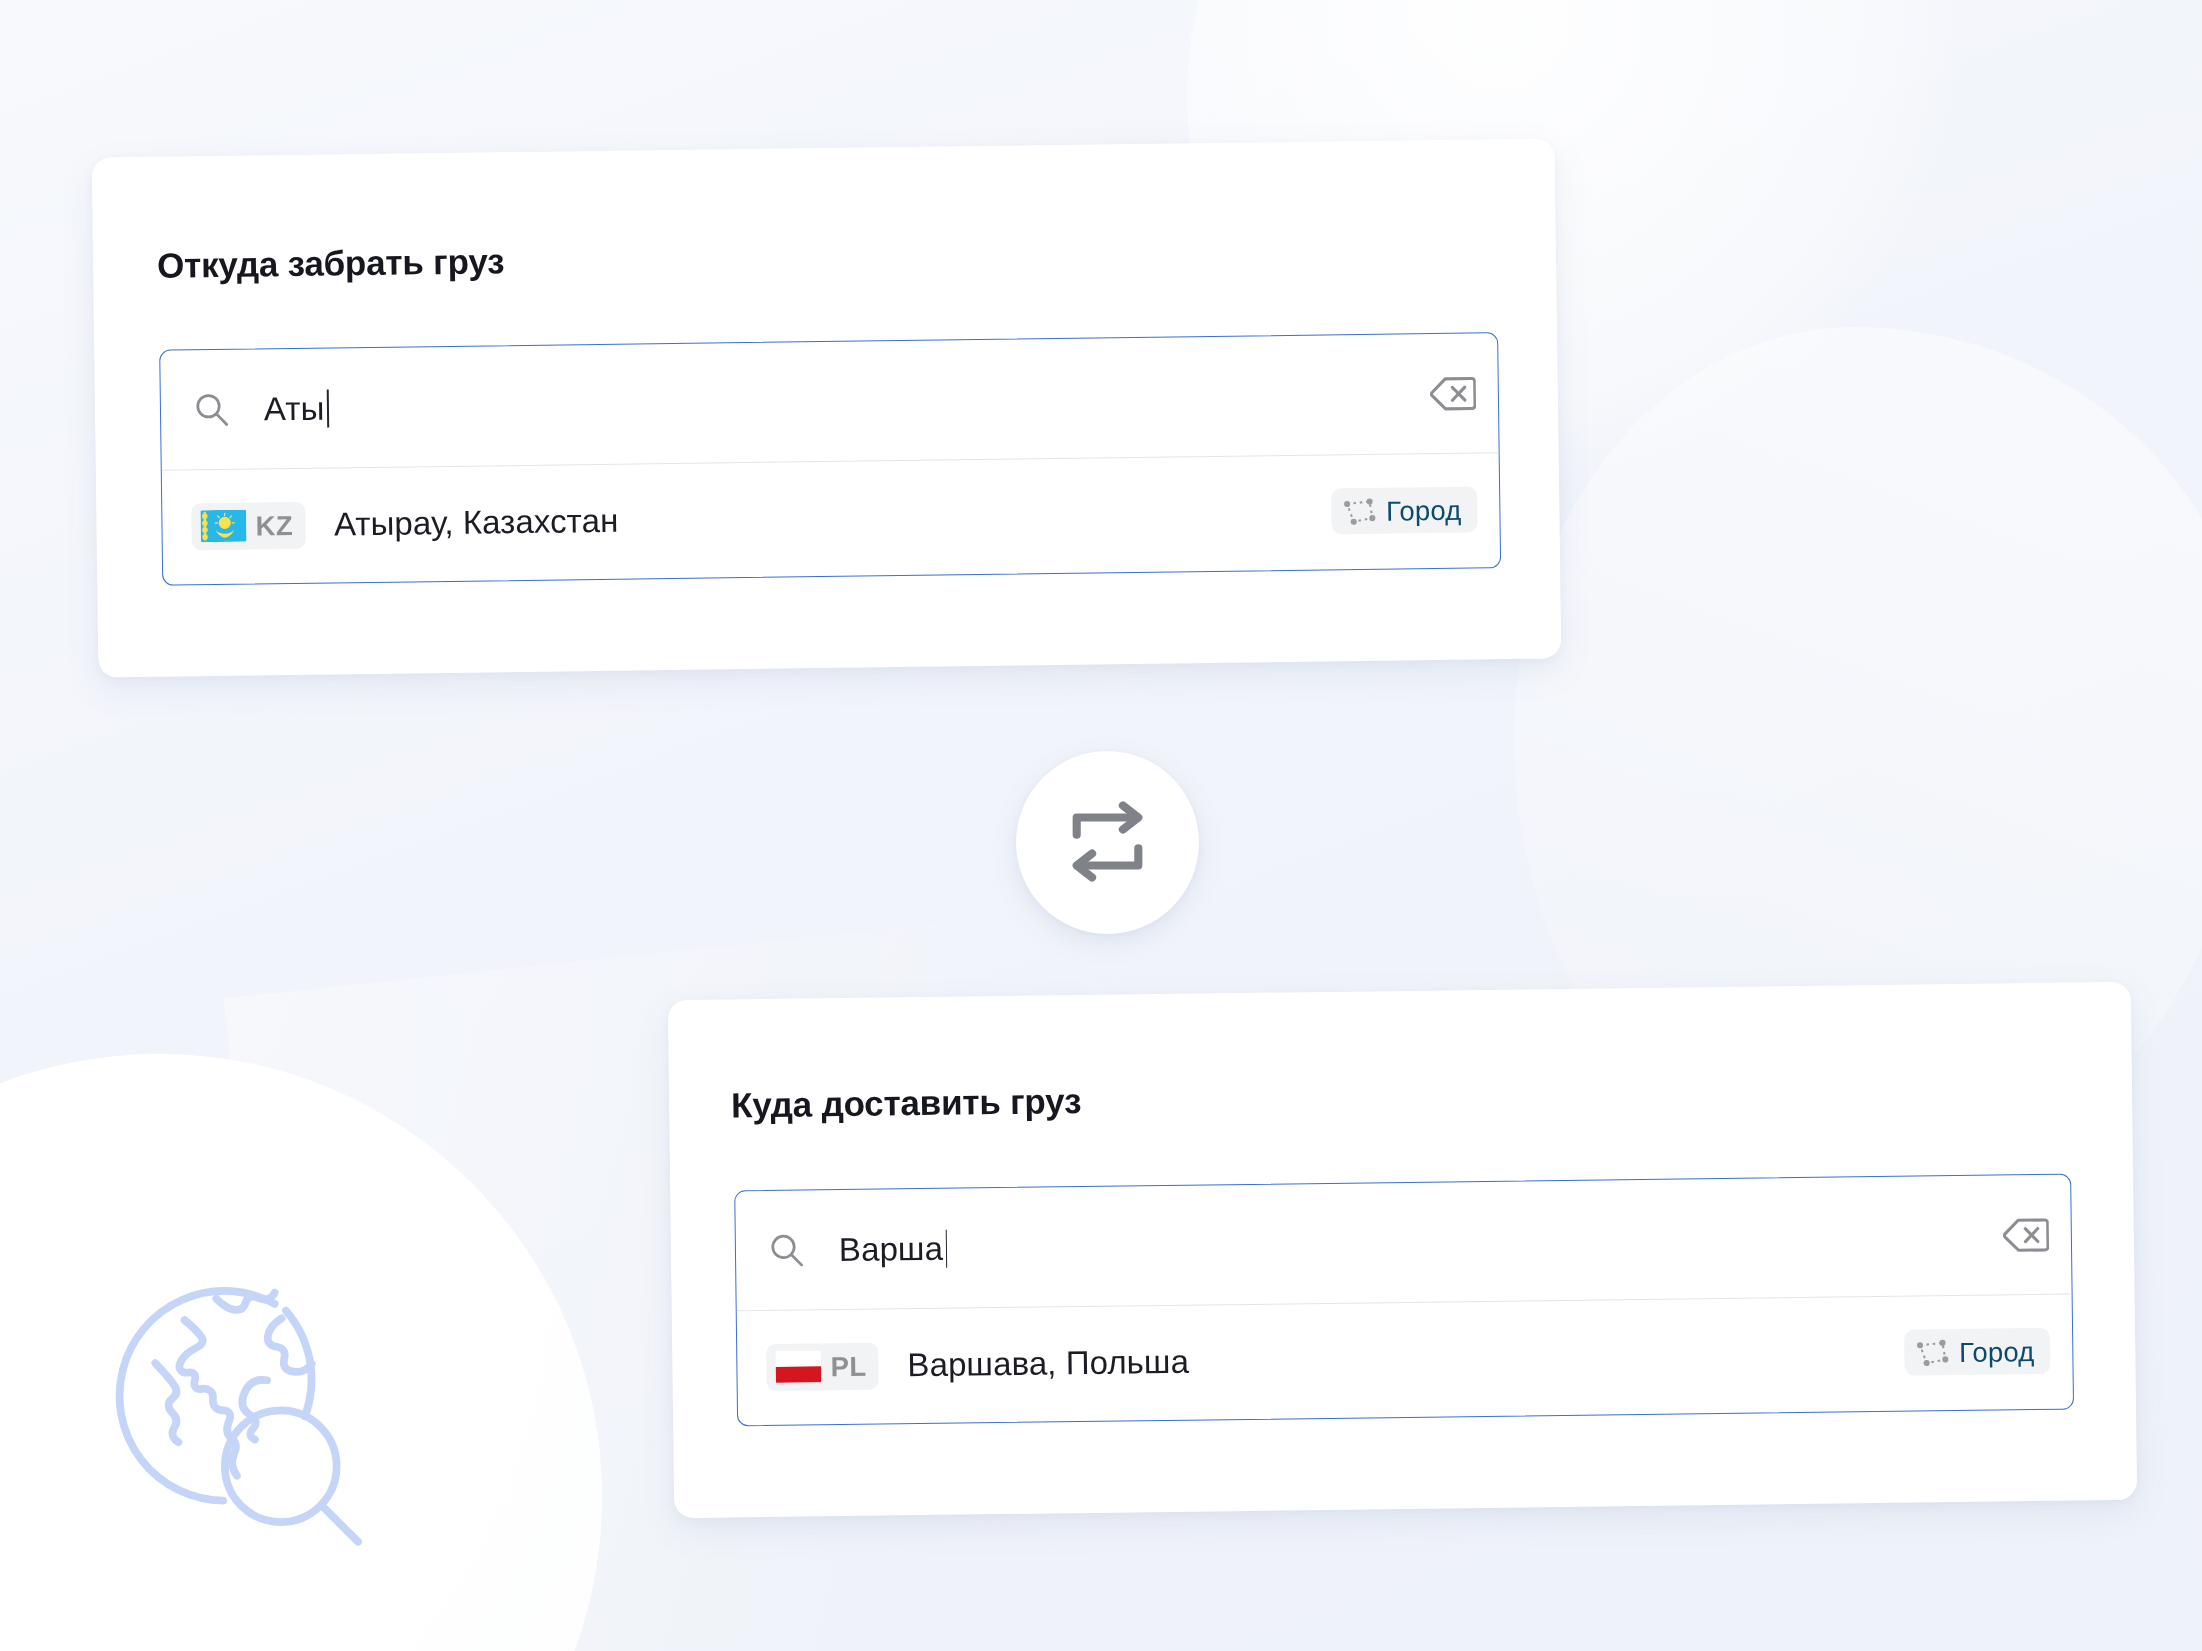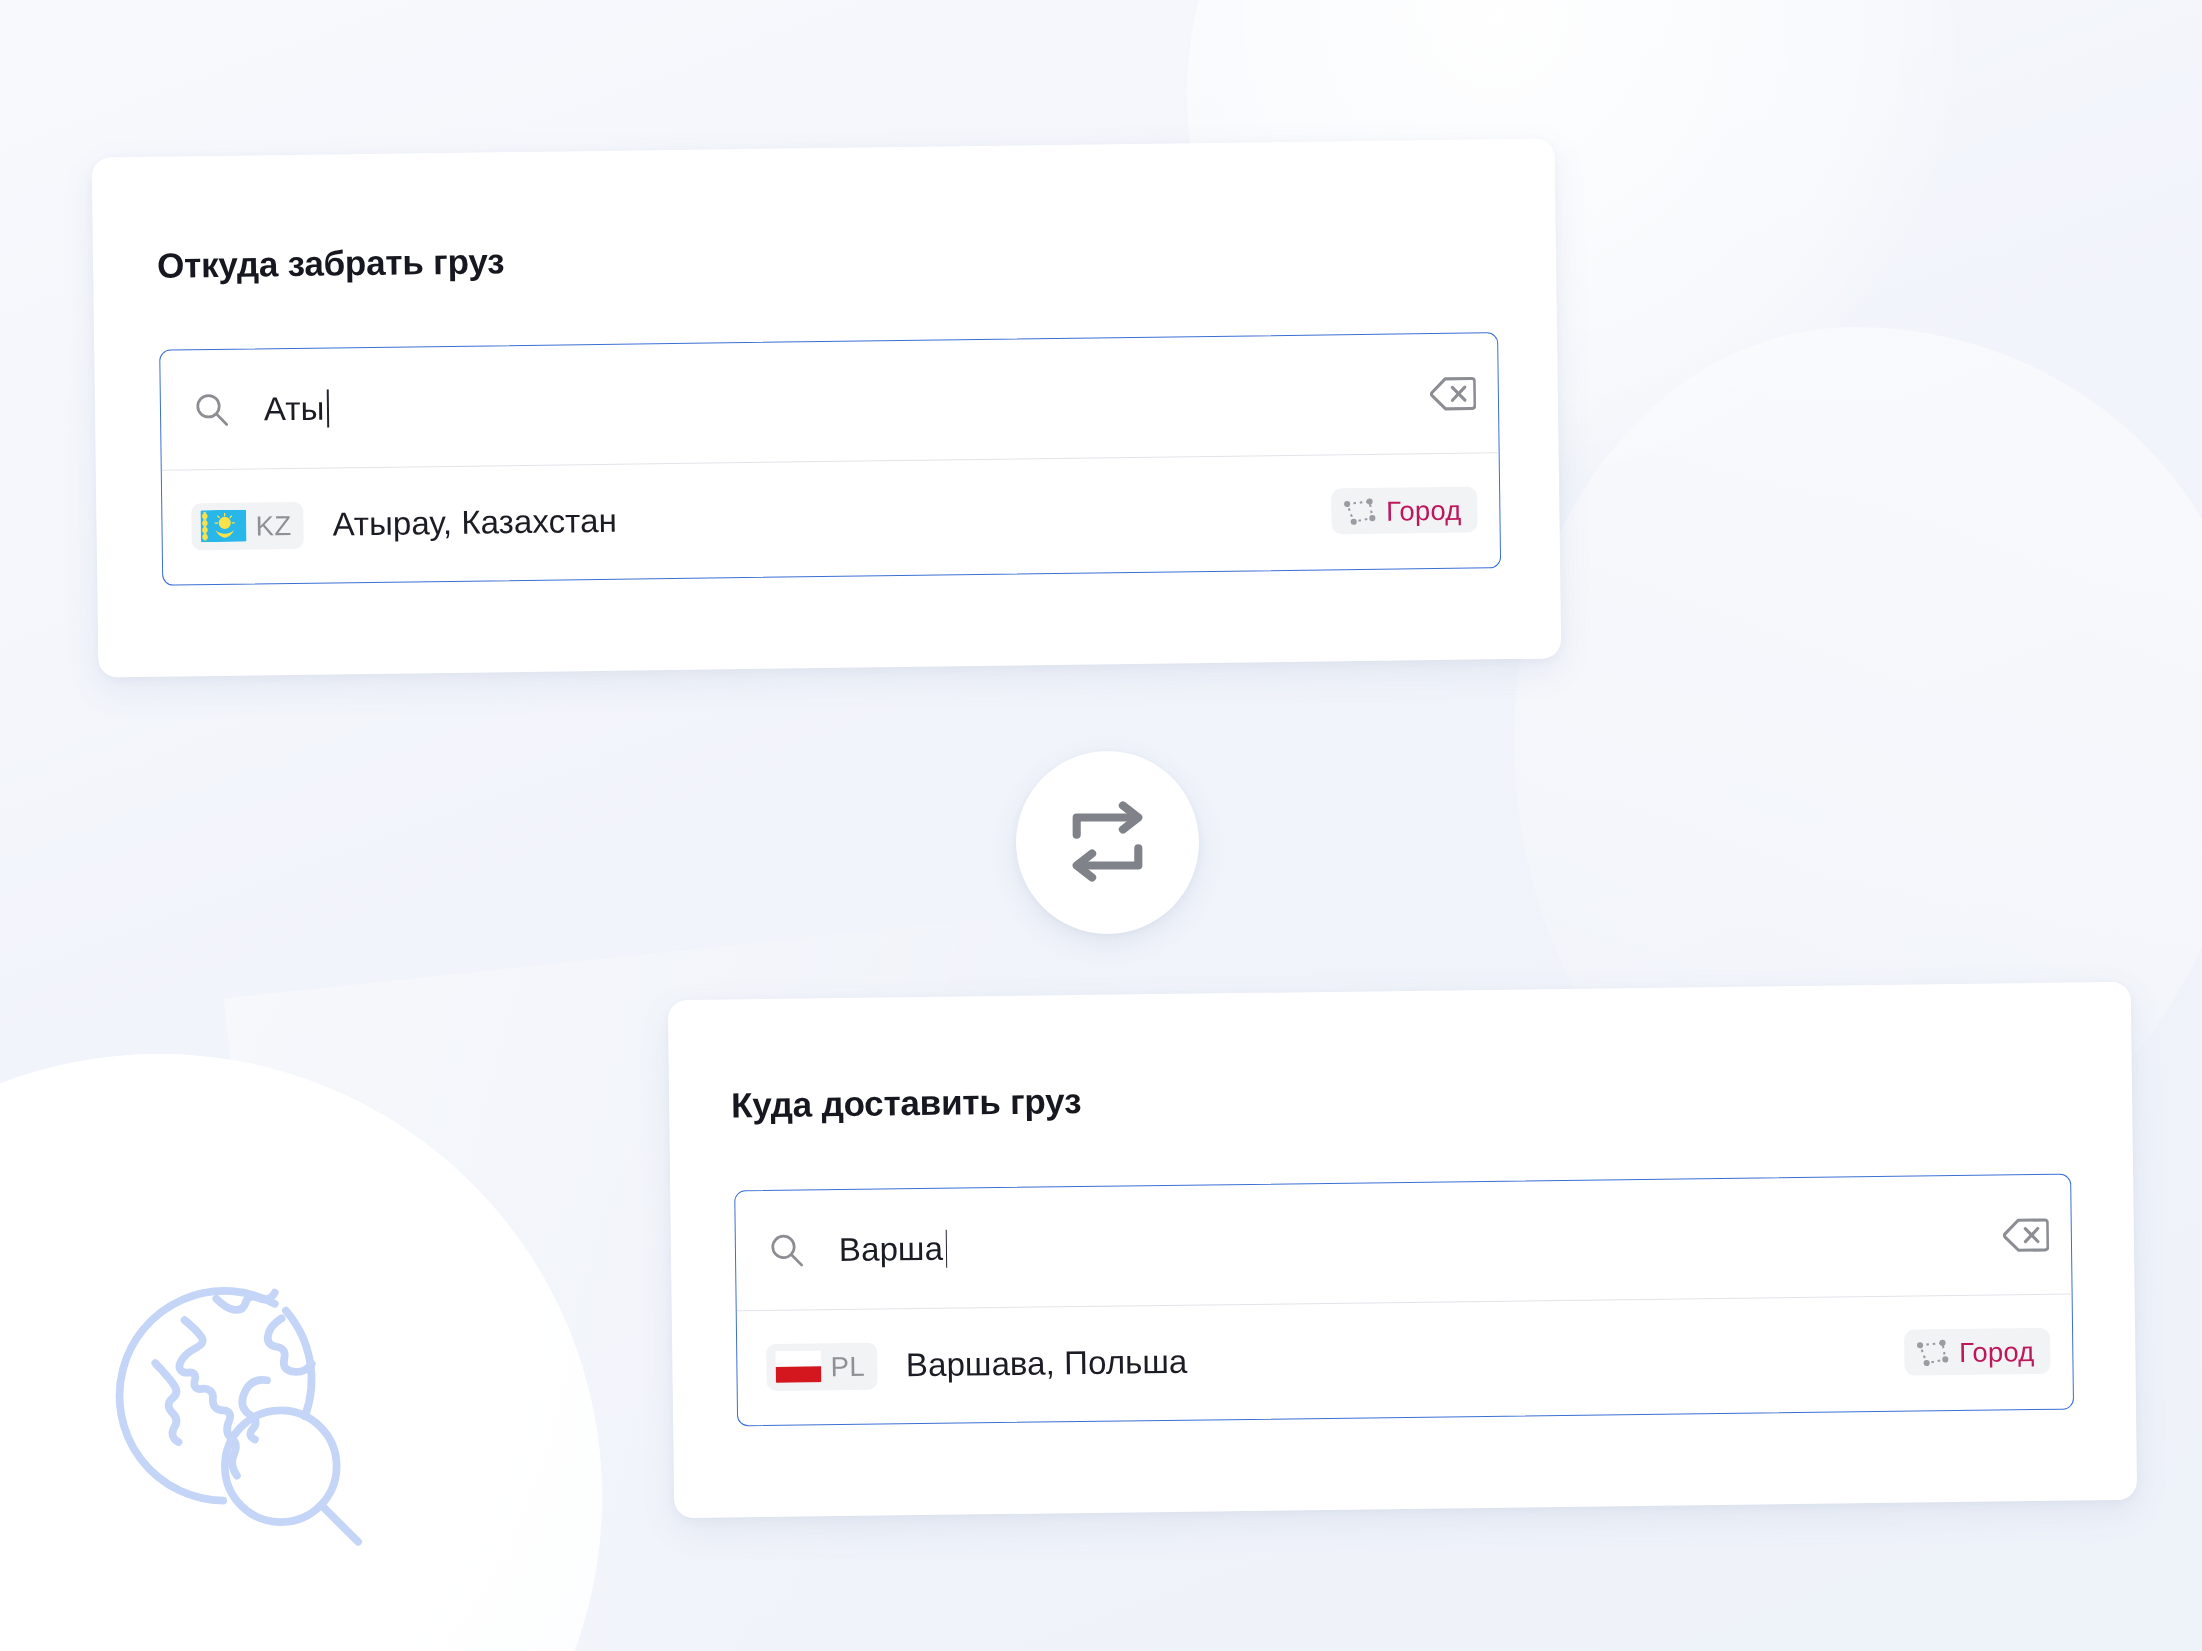--- a/index.html
+++ b/index.html
@@ -204,21 +204,21 @@
   .flag {
     width: 46px;
     height: 32px;
     flex: none;
     border-radius: 1.7px;
     overflow: hidden;
     display: block;
   }
   .country-code {
     font-size: 27.5px;
-    font-weight: 400;
+    font-weight: 700;
     color: #8e9094;
     letter-spacing: 0.4px;
     line-height: 1;
   }
   .suggestion-label {
     flex: 1;
     font-size: 33px;
     color: #1c1d24;
     white-space: nowrap;
     letter-spacing: 0.1px;
@@ -232,21 +232,21 @@
     border-radius: 10.3px;
     padding: 8.6px 15.5px 8.6px 12px;
   }
   .type-badge-icon {
     width: 34px;
     height: 29px;
     flex: none;
   }
   .type-badge-label {
     font-size: 27.5px;
-    color: #be185d;
+    color: #0c4a6e;
     letter-spacing: 0.2px;
     line-height: 1;
   }
 
   
   #swap-button {
     position: absolute;
     left: 1016px;
     top: 751px;
     width: 183px;

